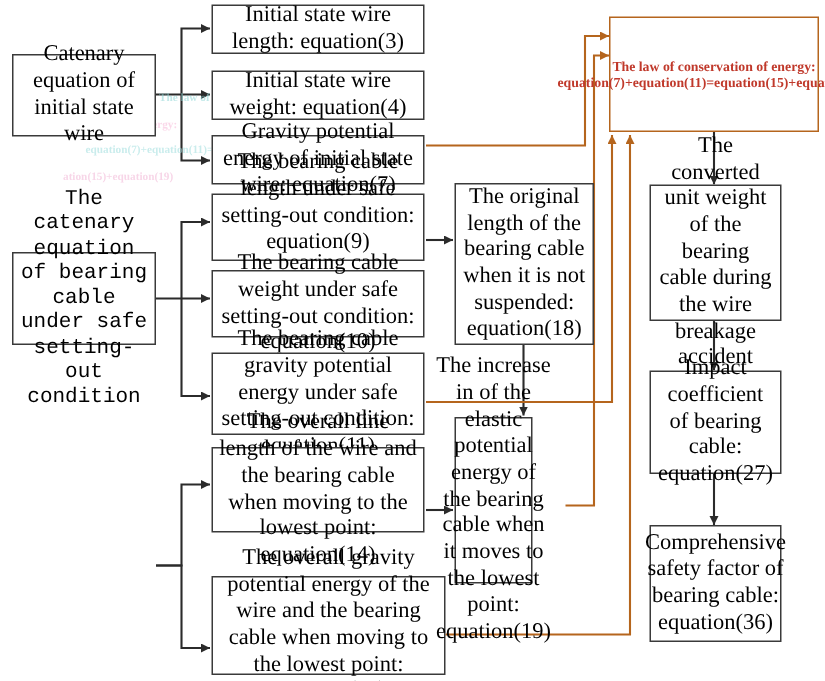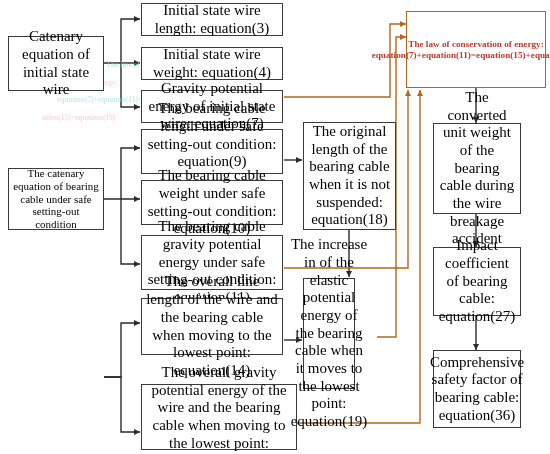--- a/index.html
+++ b/index.html
@@ -5,21 +5,21 @@
   html,body{margin:0;padding:0;background:#ffffff;}
   body{width:550px;height:454px;position:relative;overflow:hidden;
        font-family:"Liberation Serif","DejaVu Serif",serif;color:#000;}
   #canvas{position:absolute;left:0;top:0;width:550px;height:454px;}
   svg#wires{position:absolute;left:0;top:0;width:550px;height:454px;pointer-events:none;}
   .node{position:absolute;box-sizing:border-box;border:1px solid #3a3a3a;background:#fff;
         display:flex;align-items:center;justify-content:center;text-align:center;
         line-height:1.18;padding:2px 3px;z-index:2;}
   .node span{display:block;}
   .n-sz-10{font-size:15px;}
-  .n-sz-9{font-size:11px;}
+  .n-sz-9{font-size:14px;font-family:Liberation Mono, monospace;}
   .red-node{border:1px solid #b5651d;color:#c0392b;font-weight:bold;font-size:9.2px;}
   
   .ghost{position:absolute;z-index:1;font-weight:bold;white-space:nowrap;opacity:.55;
          font-family:"Liberation Serif",serif;}
 </style>
 </head>
 <body>
 
 <div id="canvas">
 

